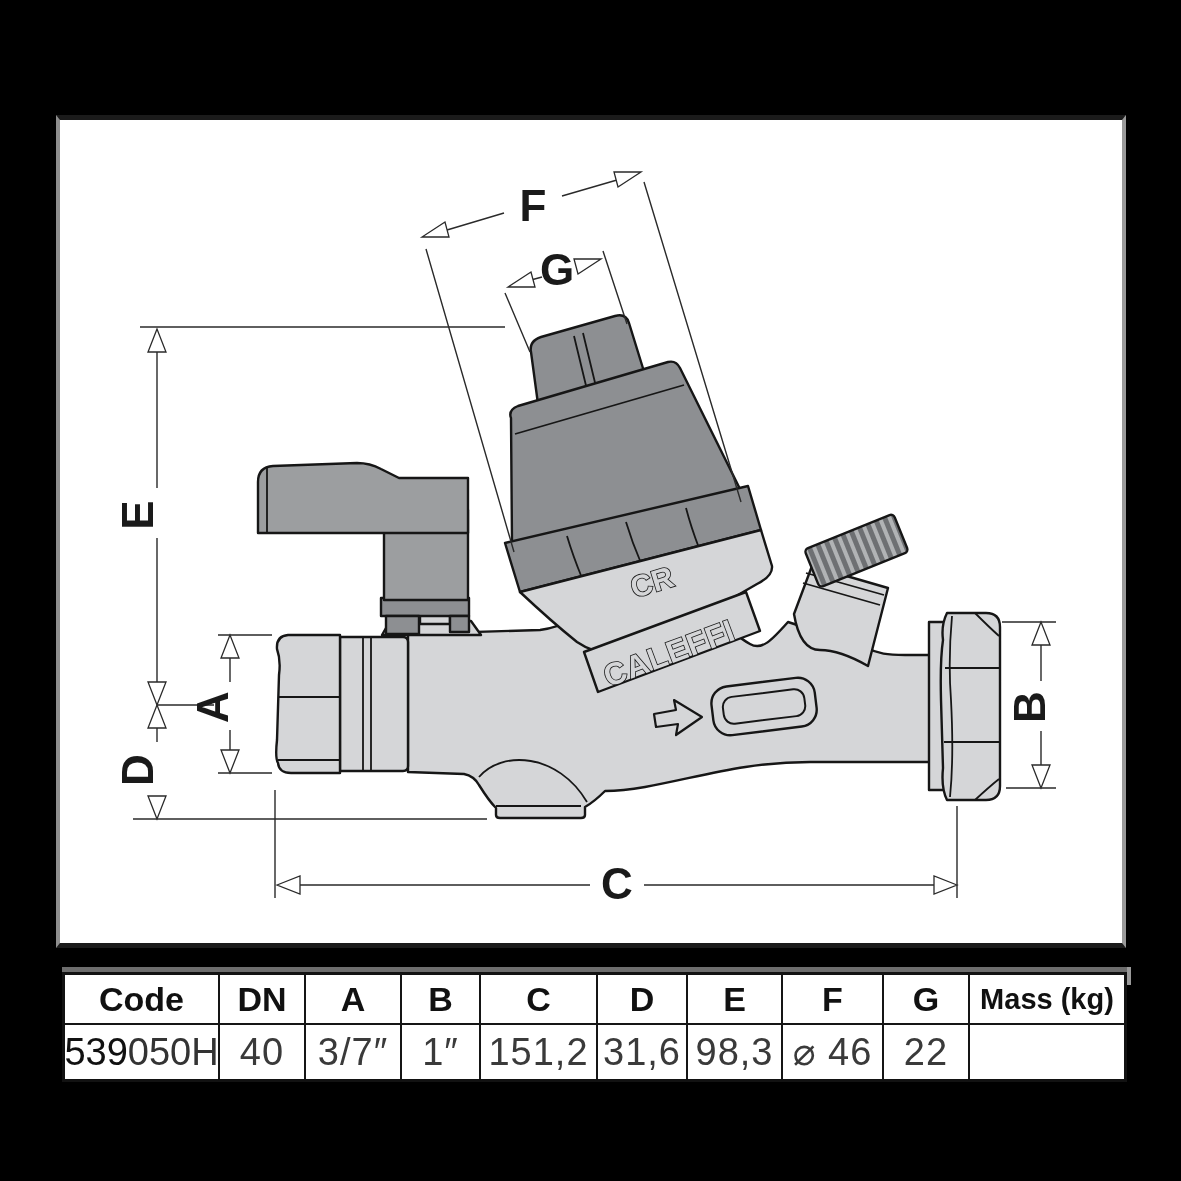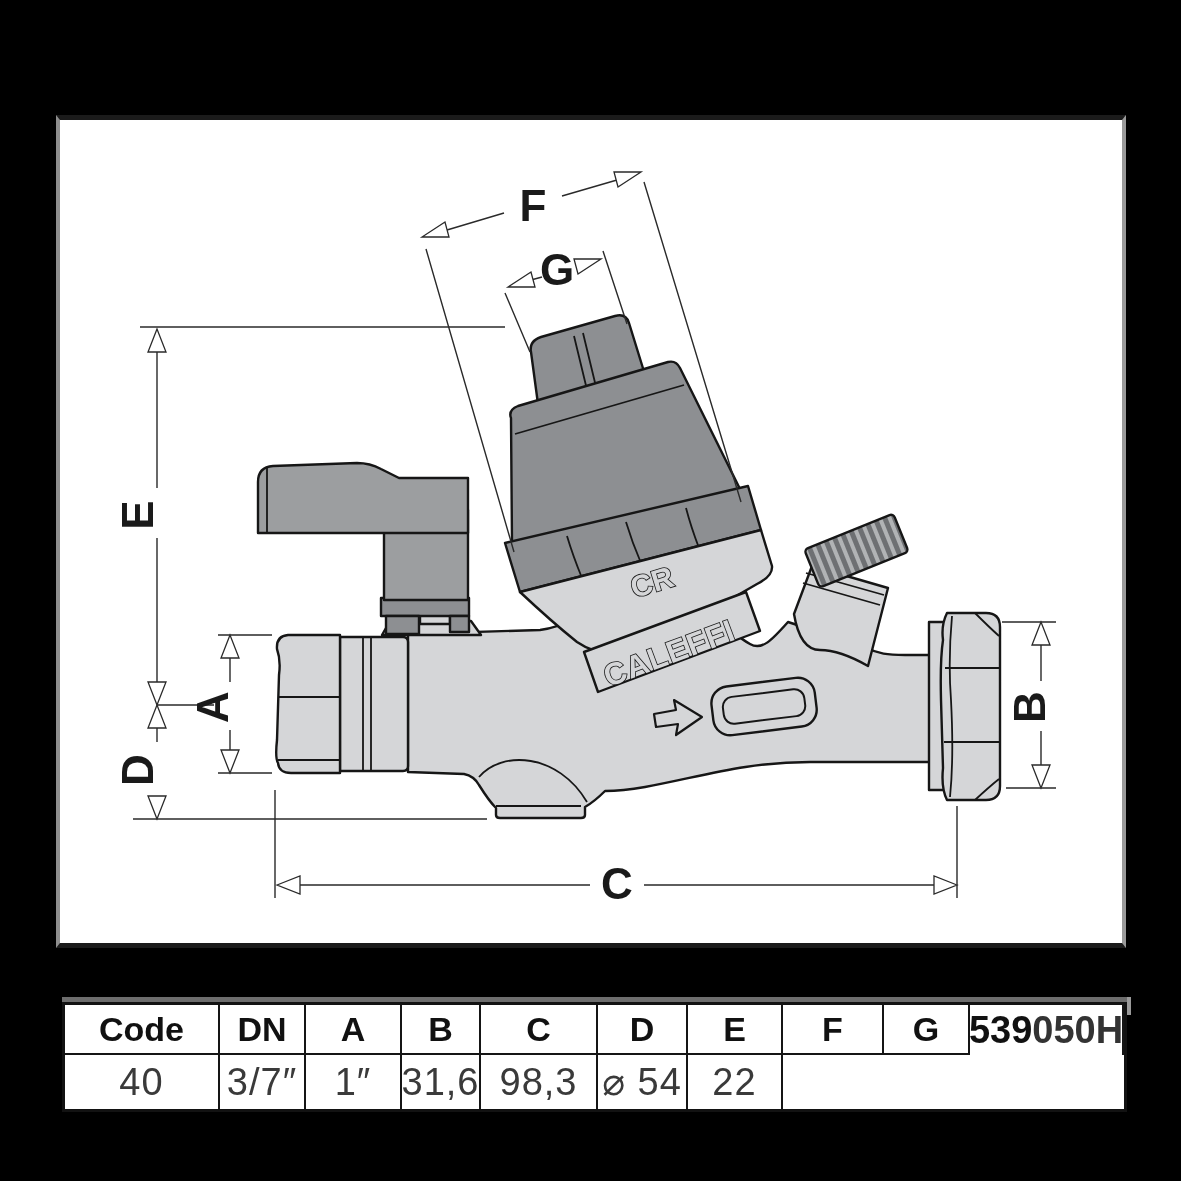--- a/index.html
+++ b/index.html
@@ -3,37 +3,37 @@
 <meta charset="utf-8">
 <style>
   html,body{margin:0;padding:0;background:#000;}
   .page{position:relative;width:1181px;height:1181px;background:#000;overflow:hidden;
         font-family:"Liberation Sans","DejaVu Sans",sans-serif;}
   .drawing-panel{position:absolute;left:56px;top:115px;width:1070px;height:833px;
         box-sizing:border-box;background:#fff;
         border-left:4px solid #8e8e8e;border-right:4px solid #9a9a9a;
         border-top:5px solid #1b1b1b;border-bottom:5px solid #1b1b1b;}
   .drawing-panel svg{display:block;}
-  .spec-table{position:absolute;left:62px;top:1002px;width:1065px;height:110px;
+  .spec-table{position:absolute;left:62px;top:972px;width:1065px;height:110px;
         box-sizing:border-box;background:#fff;border:3px solid #121212;text-align:center;}
   .spec-table::before{content:"";position:absolute;left:-3px;right:-3px;top:-8px;height:5px;
         background:#6d6d6d;}
   .spec-table::after{content:"";position:absolute;right:-7px;top:-8px;width:4px;height:18px;
         background:#9a9a9a;}
   .tbl{display:grid;width:100%;height:100%;
         grid-template-columns:155px 86px 96px 79px 117px 90px 95px 101px 86px 1fr;
         grid-template-rows:50px 1fr;}
   .cell{display:flex;align-items:center;justify-content:center;
         border-right:2px solid #151515;overflow:hidden;white-space:nowrap;}
   .cell.last{border-right:none;}
   .cell.hdr{border-bottom:2px solid #151515;font-weight:700;font-size:34px;color:#111;}
   .cell.hdr.small{font-size:29px;}
   .cell.val{font-size:38px;font-weight:400;color:#3a3a3a;letter-spacing:1px;}
-  .code-bold{font-weight:700;color:#111;letter-spacing:0;}
-  .code-rest{font-weight:700;color:#333;letter-spacing:0;}
+  .code-bold{font-weight:400;color:#111;letter-spacing:0;}
+  .code-rest{font-weight:400;color:#333;letter-spacing:0;}
   
   .part{fill:#d5d6d8;stroke:#161616;stroke-width:2.4;stroke-linejoin:round;}
   .part-mid{fill:#9c9ea0;stroke:#161616;stroke-width:2.4;stroke-linejoin:round;}
   .part-dark{fill:#8d8f92;stroke:#161616;stroke-width:2.4;stroke-linejoin:round;}
   .edge{fill:none;stroke:#161616;stroke-width:1.8;}
   .dim{stroke:#2a2a2a;stroke-width:1.4;fill:none;}
   .dim-arrow{fill:#fff;stroke:#2a2a2a;stroke-width:1.3;stroke-linejoin:miter;}
   .dim-label{font-family:"Liberation Sans","DejaVu Sans",sans-serif;font-size:44px;
         font-weight:700;fill:#1a1a1a;text-anchor:middle;}
   .emboss{font-family:"Liberation Sans","DejaVu Sans",sans-serif;font-weight:700;
@@ -209,28 +209,30 @@
     <div class="tbl">
       <div class="cell hdr">Code</div>
       <div class="cell hdr">DN</div>
       <div class="cell hdr">A</div>
       <div class="cell hdr">B</div>
       <div class="cell hdr">C</div>
       <div class="cell hdr">D</div>
       <div class="cell hdr">E</div>
       <div class="cell hdr">F</div>
       <div class="cell hdr">G</div>
+      <div class="cell hdr small last">Mass (kg)</div>
 
       <div class="cell val">
         <span class="code-bold">539</span>
           <span class="code-rest">050H</span>
       </div>
       <div class="cell val">40</div>
       <div class="cell val">3/7″</div>
       <div class="cell val">1″</div>
+      <div class="cell val">151,2</div>
       <div class="cell val">31,6</div>
       <div class="cell val">98,3</div>
-      <div class="cell val">⌀ 54</div>
+      <div class="cell val">⌀ 46</div>
       <div class="cell val">22</div>
     </div>
   </div>
 
 </div>
 
 </body></html>

